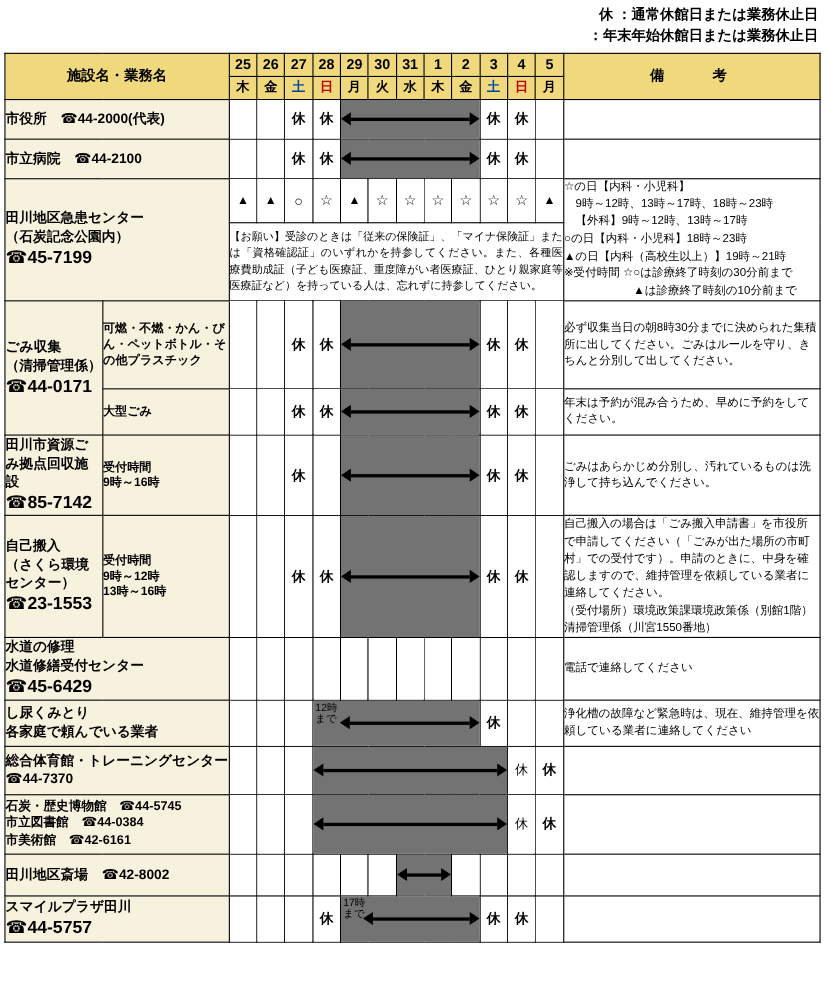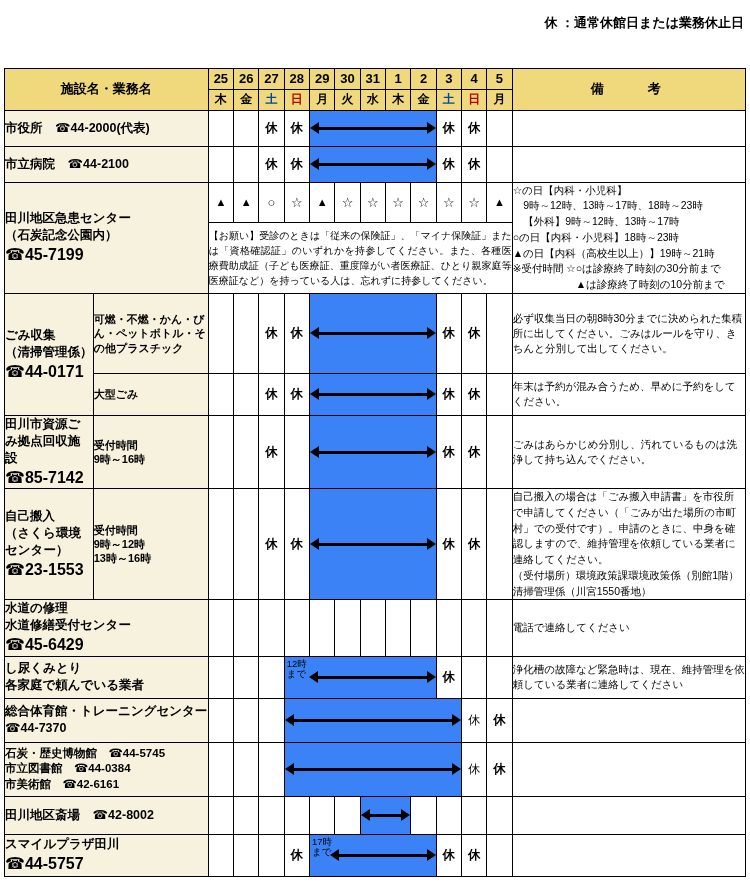--- a/index.html
+++ b/index.html
@@ -12,21 +12,21 @@
     -webkit-font-smoothing:antialiased;
   }
   .legend{
     padding:4px 0 6px 0;
     text-align:right;
     padding-right:6px;
     font-size:13px;
     font-weight:bold;
     line-height:1.45;
   }
-  .legend .row{white-space:nowrap;margin-top:10px;}
+  .legend .row{white-space:nowrap;}
   .legend .sym{display:inline-block;min-width:20px;text-align:center;}
   table.sched{
     border-collapse:collapse;
     width:742px;
     margin:0 4px;
     table-layout:fixed;
   }
   table.sched td, table.sched th{
     border:1px solid #000;
     padding:0;
@@ -98,21 +98,21 @@
     font-size:10.5px;
     padding:4px 6px;
     line-height:1.45;
     vertical-align:middle;
   }
   
   .span-cell{
     position:relative;
     border-left:1px dotted #555;
     border-right:1px dotted #555;
-    background:#3b82f6;
+    background:#737373;
   }
   .arrow{
     position:relative;
     height:14px;
     display:flex;
     align-items:center;
     justify-content:center;
   }
   .arrow .line{
     height:3px;background:#000;flex:1 1 auto;
@@ -143,21 +143,21 @@
   .note-block{font-size:10.5px;line-height:1.5;}
 </style>
 </head>
 <body>
 
 <div class="legend">
   <div class="row">
     <span class="sym">休</span><span>：通常休館日または業務休止日</span>
   </div>
   <div class="row">
-    <span class="sym">&nbsp;</span>
+    <span class="sym">&nbsp;</span><span>：年末年始休館日または業務休止日</span>
   </div>
 </div>
 
 <table class="sched">
   <colgroup>
     <col style="width:84px">
       <col style="width:109px">
     <col style="width:24px">
       <col style="width:24px">
       <col style="width:24px">

